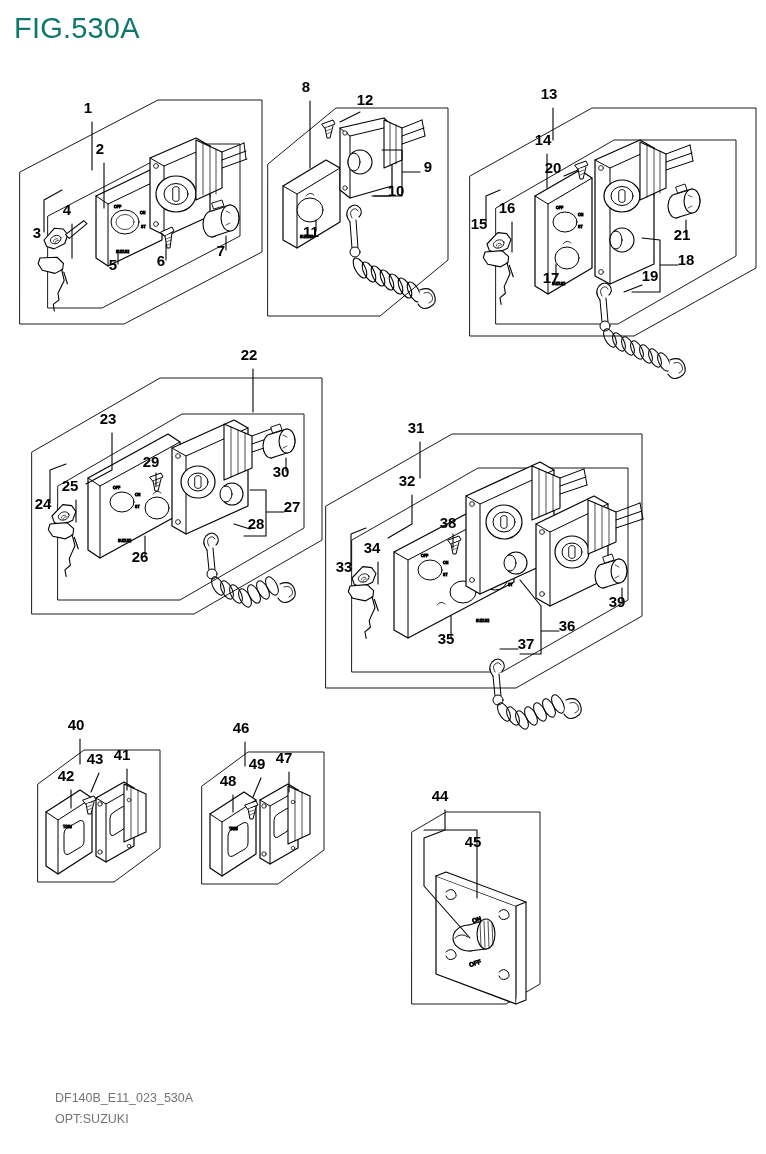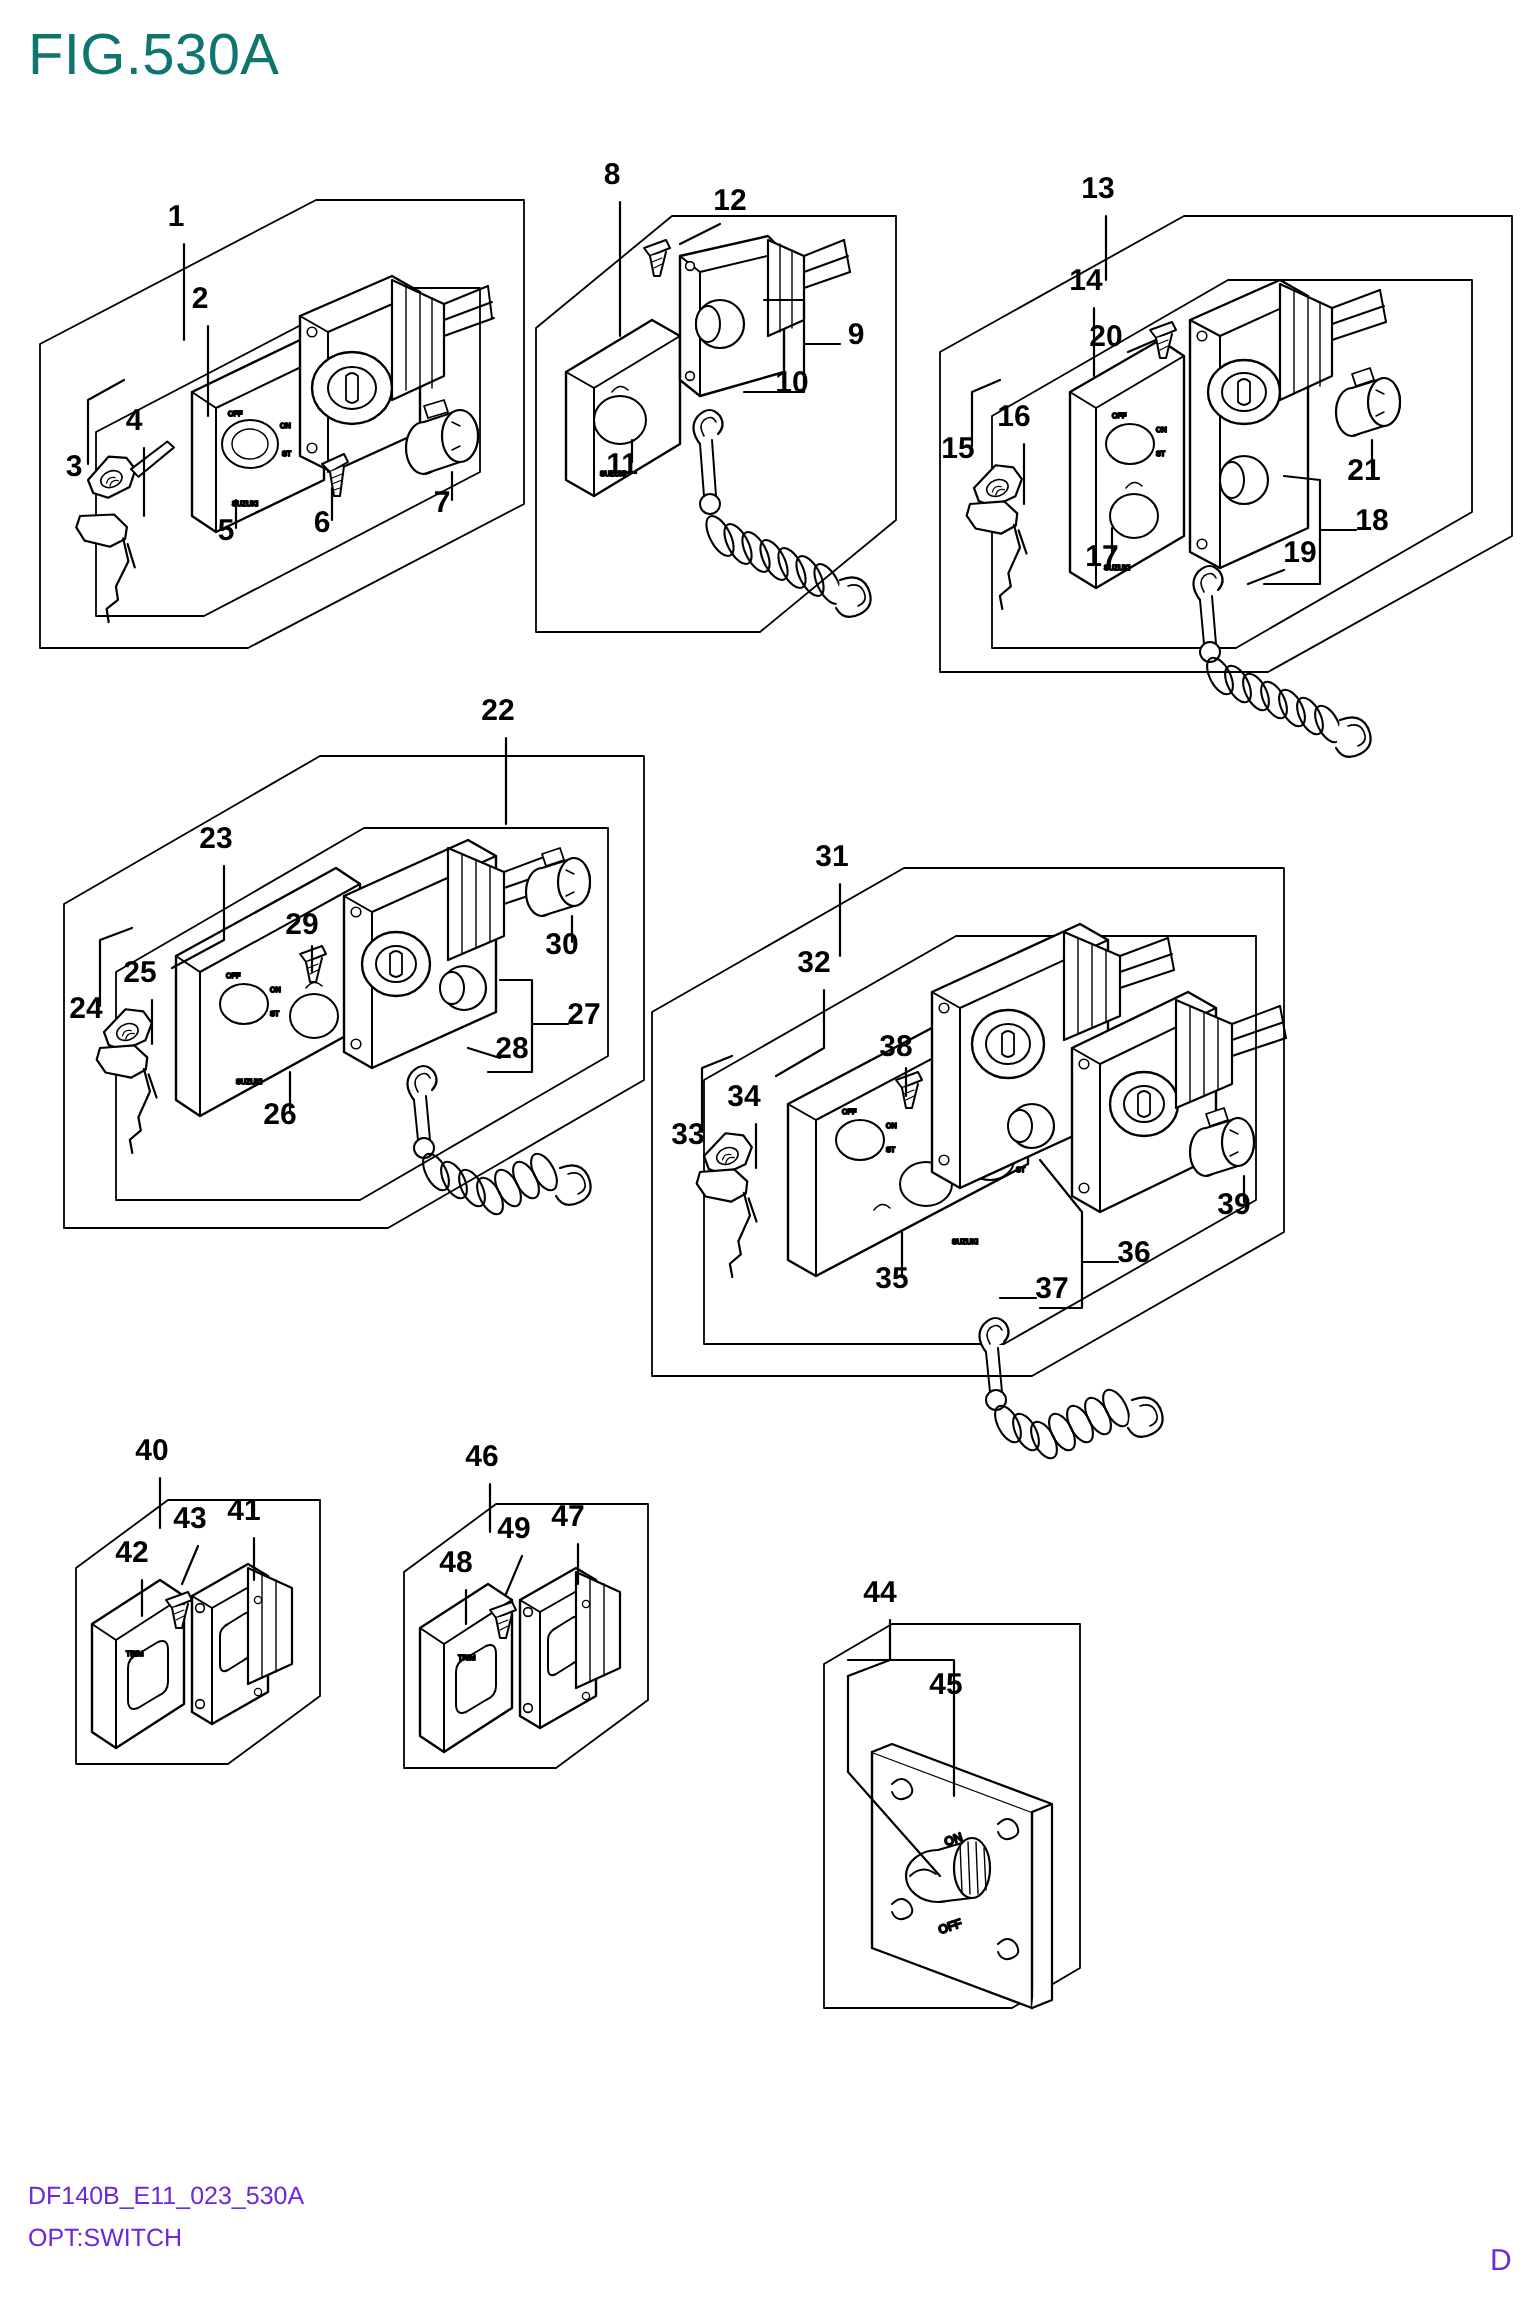--- a/index.html
+++ b/index.html
@@ -28,22 +28,23 @@
   #diagram-canvas {
     position: absolute;
     left: 0;
     top: 0;
     width: 766px;
     height: 1154px;
   }
   #footer-code, #footer-subtitle, #sheet-marker {
     position: absolute;
     font-size: 12.5px;
-    color: #6d28d9;
+    color: #737373;
     white-space: pre;
+    margin-left: 41px;
   }
   #footer-code { left: 14px; top: 1091px; }
   #footer-subtitle { left: 14px; top: 1112px; }
   #sheet-marker {
     left: 745px;
     top: 1122px;
     font-size: 15px;
   }
   svg text.callout {
     font-family: "Liberation Sans", sans-serif;
@@ -613,14 +614,14 @@
       <text class="callout" x="440" y="801" text-anchor="middle">44</text>
       <text class="callout" x="473" y="847" text-anchor="middle">45</text>
       <text class="callout" x="241" y="733" text-anchor="middle">46</text>
       <text class="callout" x="284" y="763" text-anchor="middle">47</text>
       <text class="callout" x="228" y="786" text-anchor="middle">48</text>
       <text class="callout" x="257" y="769" text-anchor="middle">49</text>
     </g>
 </svg>
 
 <div id="footer-code">DF140B_E11_023_530A</div>
-<div id="footer-subtitle">OPT:SWITCH</div>
+<div id="footer-subtitle">OPT:SUZUKI</div>
 <div id="sheet-marker">D</div>
 
 </body></html>

